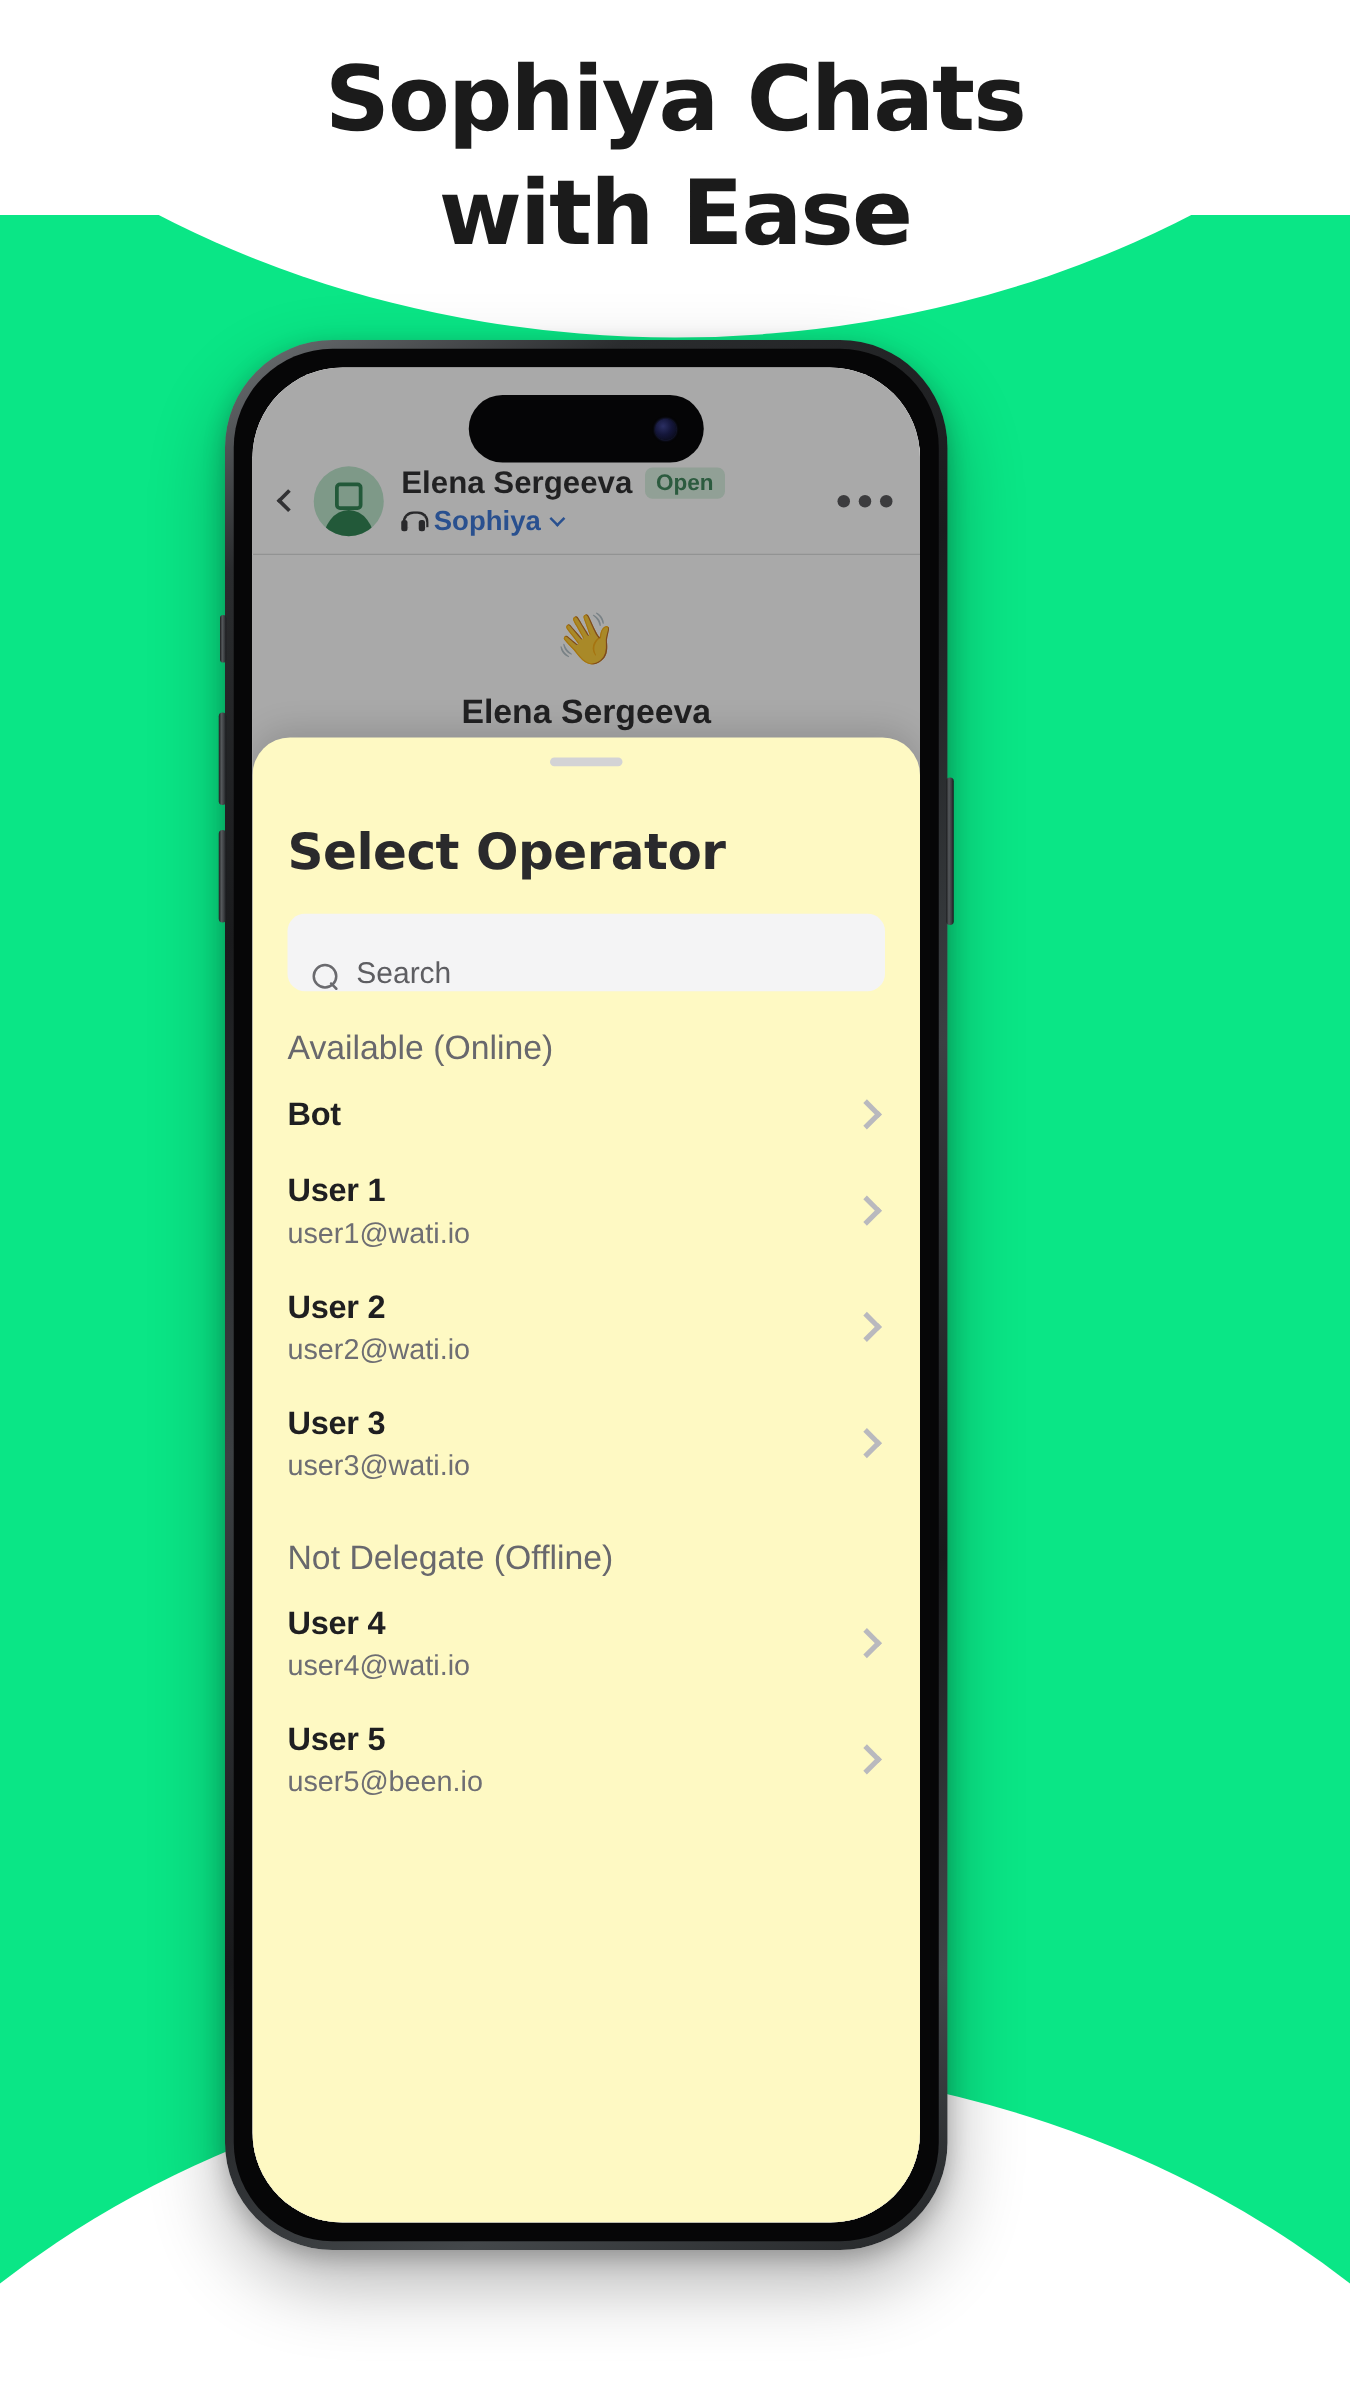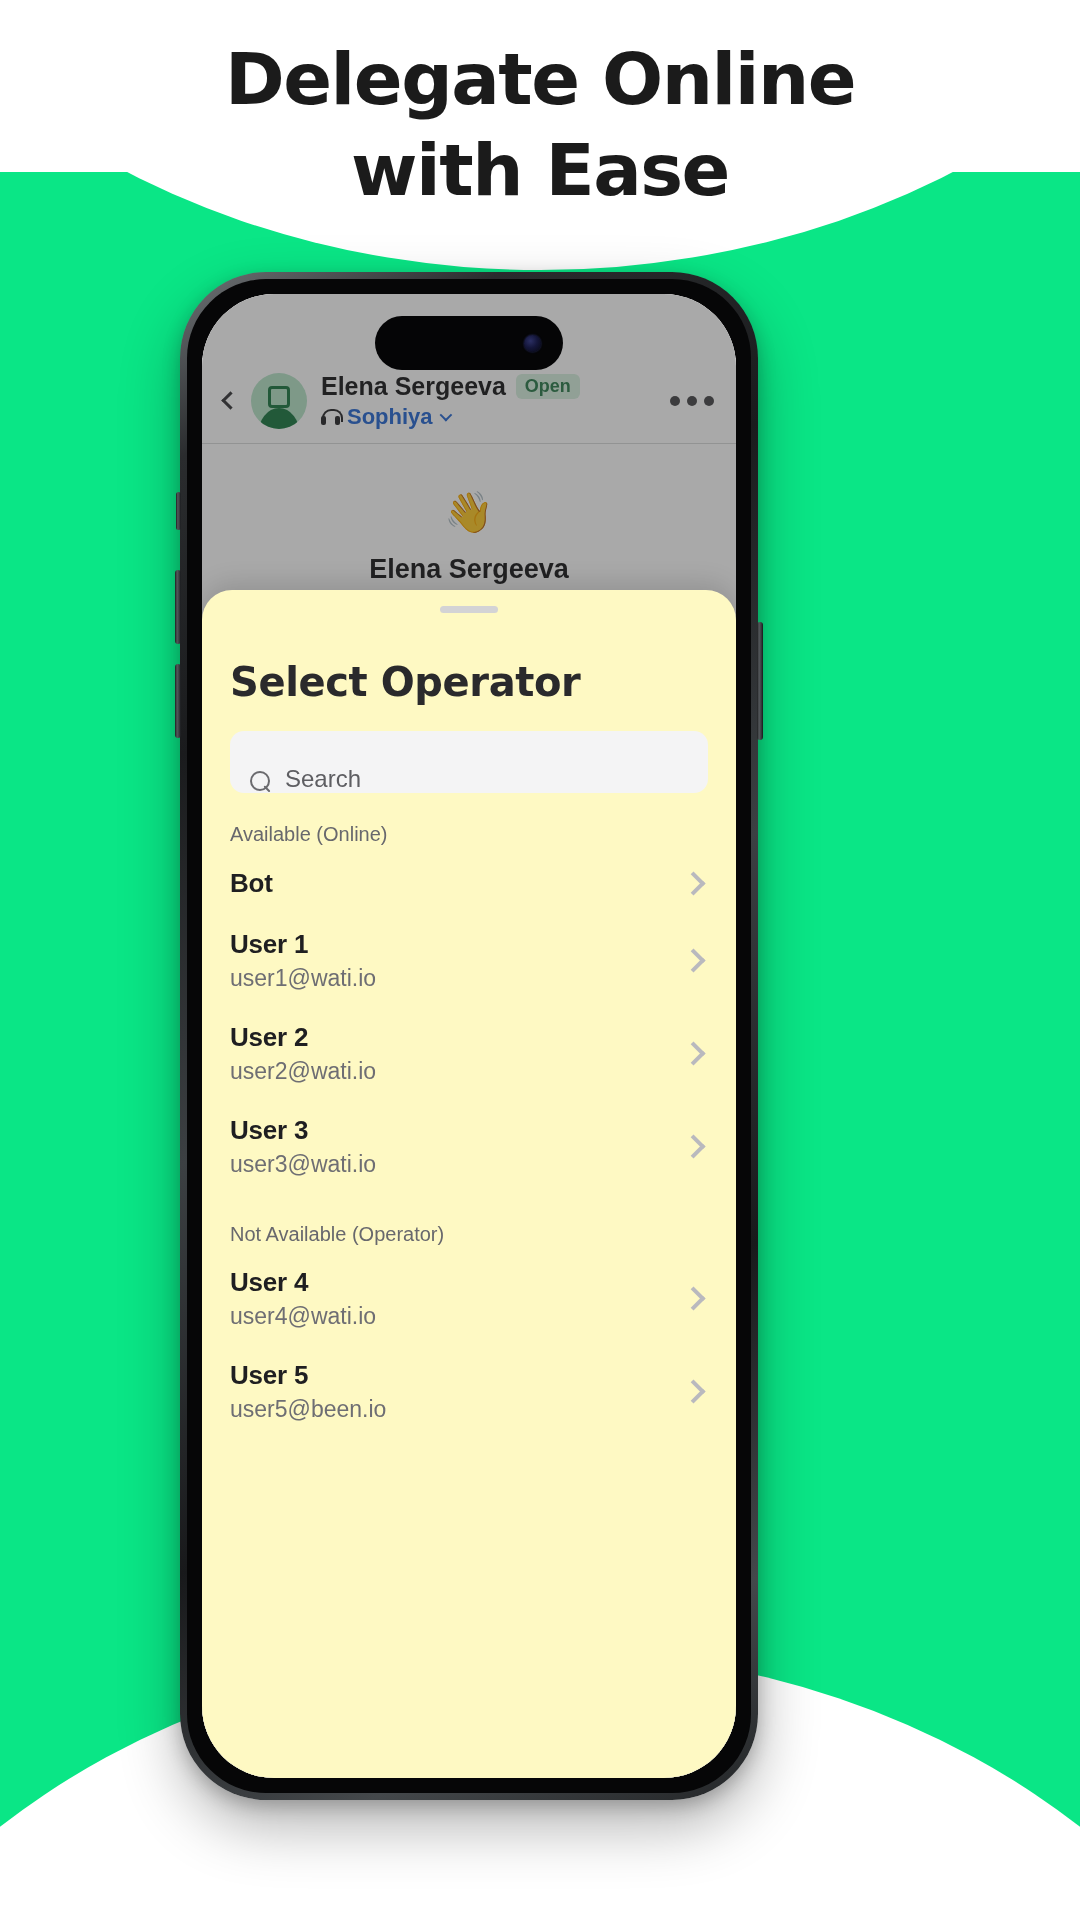--- a/index.html
+++ b/index.html
@@ -236,21 +236,21 @@
     width:16px; height:16px; border:2.4px solid #6a6a6e; border-radius:50%;
   }
   .mag::after {
     content:""; position:absolute; left:14px; top:14px;
     width:8px; height:2.4px; background:#6a6a6e;
     transform:rotate(45deg); transform-origin:left center; border-radius:2px;
   }
   .search-ph { font-size:24px; color:#5e5e62; }
 
   .section-label {
-    font-size:20px; color:#68686d;
+    font-size:27px; color:#68686d;
     padding:30px 28px 6px 28px;
   }
   .op-row {
     display:flex; align-items:center;
     padding:15px 28px 15px 28px;
     min-height:62px;
   }
   .op-texts { flex:1 1 auto; min-width:0; }
   .op-name { font-size:26px; font-weight:700; color:#1f1f21; letter-spacing:-.2px; }
   .op-mail { font-size:23px; color:#6e6e73; margin-top:5px; }
@@ -264,21 +264,21 @@
 </style>
 </head>
 <body>
 
 <div class="bg-green"></div>
 <div class="bg-white-strip-top"></div>
 <div class="bg-white-top"></div>
 <div class="bg-white-bottom"></div>
 
 <div class="headline">
-  <span>Delegate Online</span>
+  <span>Sophiya Chats</span>
   <span class="l2">with Ease</span>
 </div>
 
 <div class="phone">
   <div class="phone-shadow"></div>
   <div class="phone-frame">
     <div class="btn-side btn-silent"></div>
     <div class="btn-side btn-vup"></div>
     <div class="btn-side btn-vdn"></div>
     <div class="btn-side btn-power"></div>
@@ -357,21 +357,21 @@
                 </div>
                 <span class="op-chev"></span>
               </div>
               <div class="op-row">
                 <div class="op-texts">
                   <div class="op-name">User 3</div>
                   <div class="op-mail">user3@wati.io</div>
                 </div>
                 <span class="op-chev"></span>
               </div>
-              <div class="section-label">Not Available (Operator)</div>
+              <div class="section-label">Not Delegate (Offline)</div>
               <div class="op-row">
                 <div class="op-texts">
                   <div class="op-name">User 4</div>
                   <div class="op-mail">user4@wati.io</div>
                 </div>
                 <span class="op-chev"></span>
               </div>
               <div class="op-row">
                 <div class="op-texts">
                   <div class="op-name">User 5</div>

